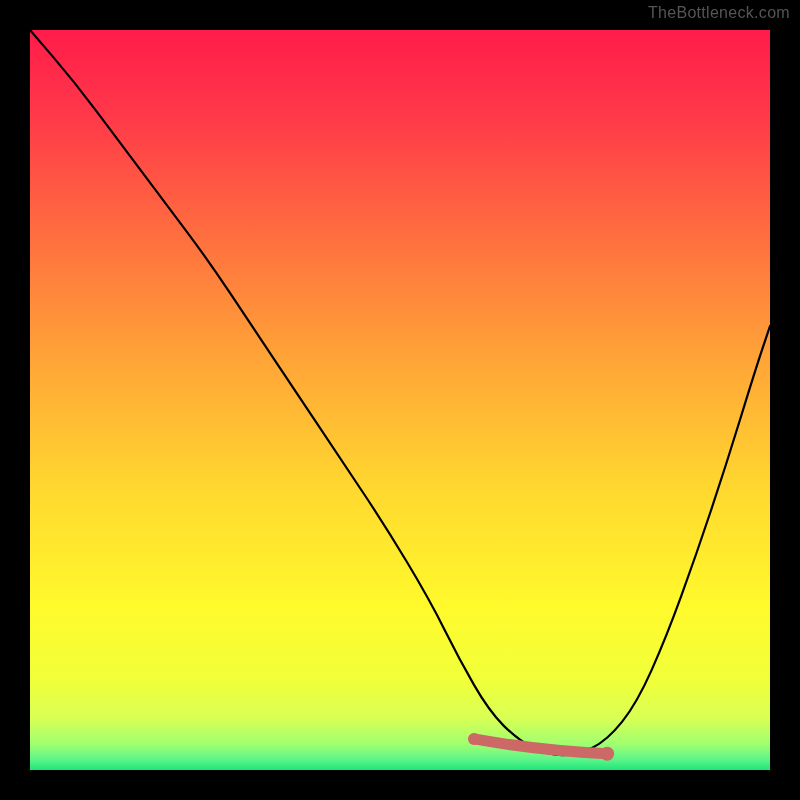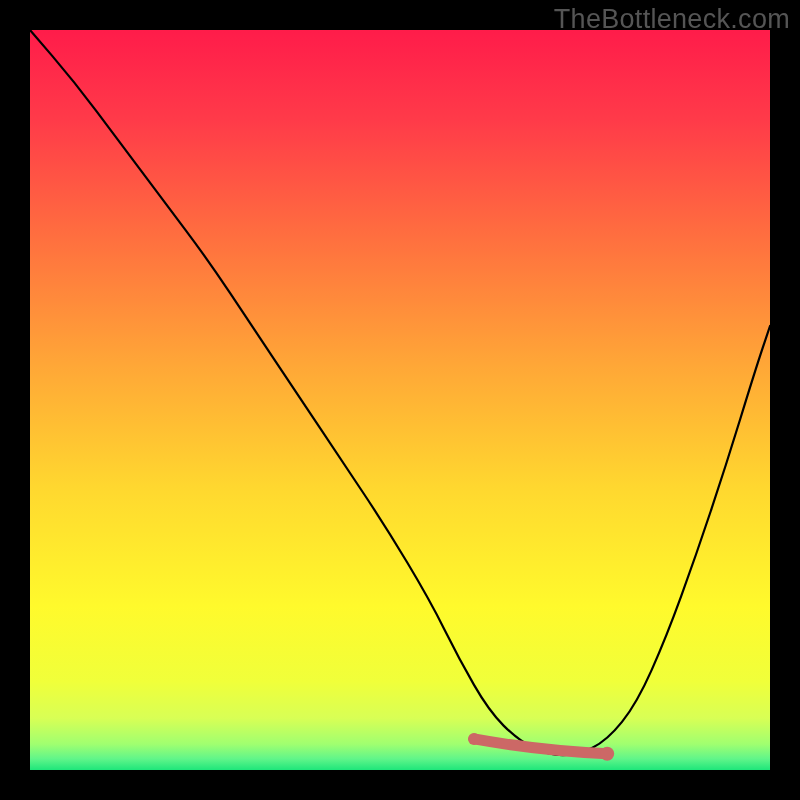--- a/index.html
+++ b/index.html
@@ -30,21 +30,21 @@
     left: 0;
     top: 0;
     width: 100%;
     height: 100%;
   }
   .watermark {
     position: absolute;
     top: 4px;
     right: 10px;
     color: #555;
-    font-size: 27px;
+    font-size: 16px;
     font-weight: 500;
     letter-spacing: 0.3px;
   }
   svg.curve {
     position: absolute;
     left: 0;
     top: 0;
     width: 100%;
     height: 100%;
   }

